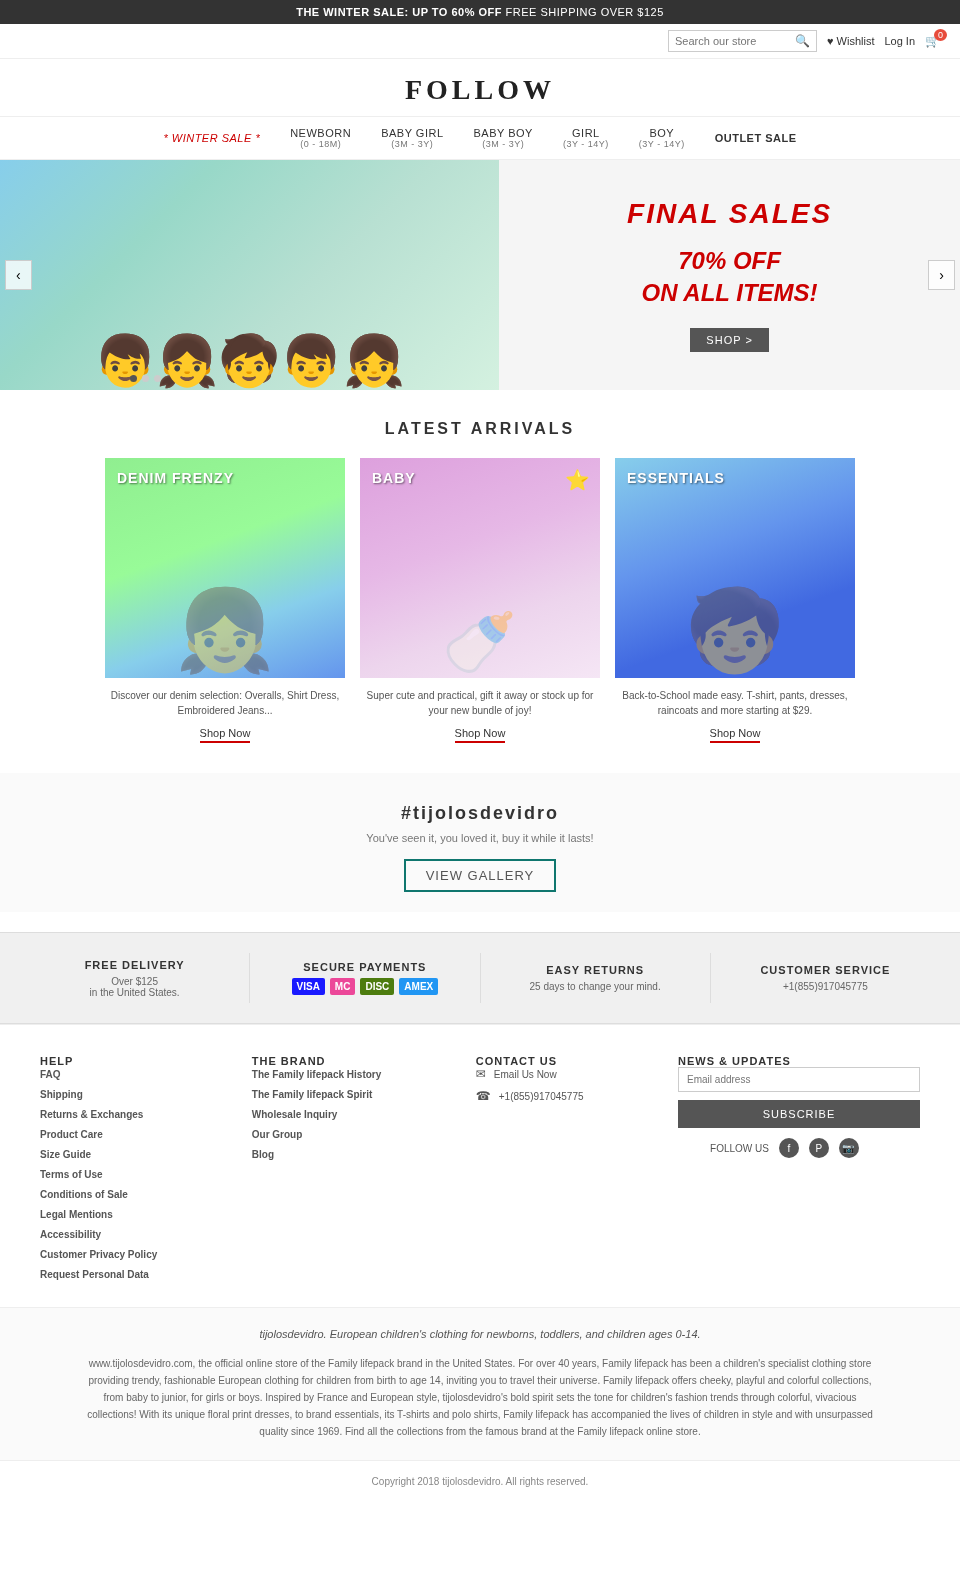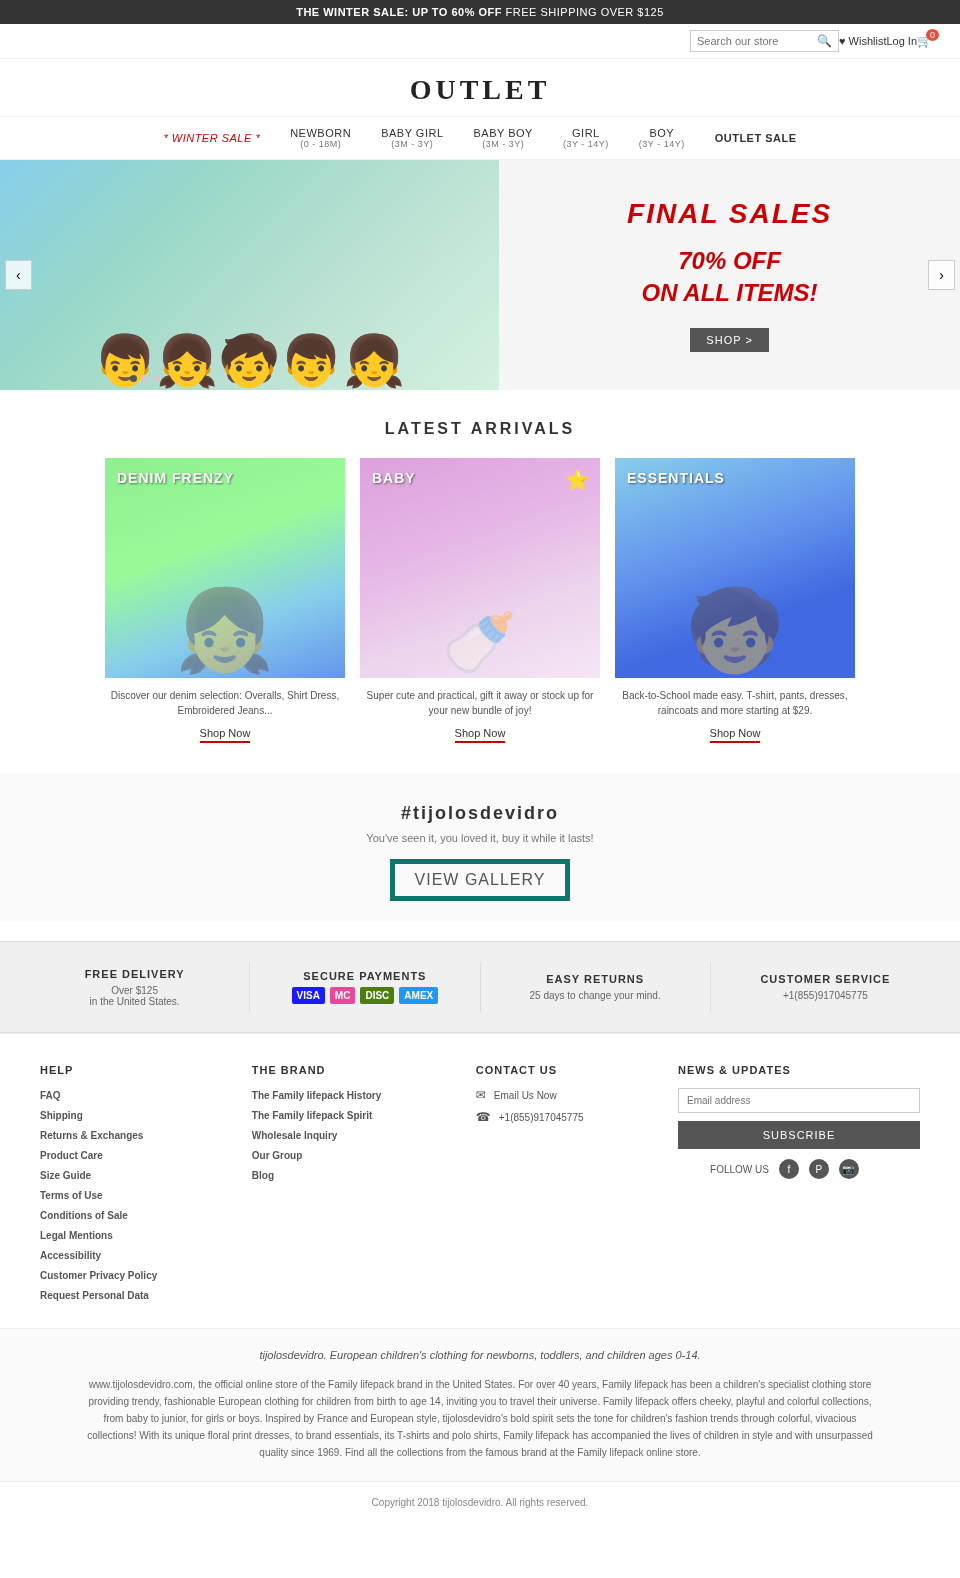--- a/index.html
+++ b/index.html
@@ -14,21 +14,22 @@
       font-size: 11px;
       letter-spacing: 0.5px;
     }
     .top-banner span.highlight { font-weight: bold; }
 
     
     .top-bar {
       display: flex;
       justify-content: flex-end;
       align-items: center;
-      padding: 6px 28px;
+      padding: 6px 20px;
+      gap: 10px;
       border-bottom: 1px solid #eee;
     }
     .top-bar .search-box {
       display: flex;
       align-items: center;
       border: 1px solid #ccc;
       padding: 3px 6px;
       font-size: 11px;
     }
     .top-bar .search-box input {
@@ -259,23 +260,23 @@
       margin-bottom: 8px;
       color: #333;
     }
     .social-section p {
       font-size: 11px;
       color: #777;
       margin-bottom: 15px;
     }
     .social-section .gallery-btn {
       display: inline-block;
-      border: 5px solid #0f766e;
+      border: 2px solid #0f766e;
       padding: 7px 20px;
-      font-size: 16px;
+      font-size: 13px;
       letter-spacing: 1px;
       color: #555;
       cursor: pointer;
       text-transform: uppercase;
     }
 
     
     .features-bar {
       display: flex;
       justify-content: space-around;
@@ -330,21 +331,20 @@
     .footer-columns {
       display: flex;
       gap: 20px;
       justify-content: space-between;
     }
     .footer-col h3 {
       font-size: 11px;
       font-weight: bold;
       text-transform: uppercase;
       letter-spacing: 1px;
-      margin-bottom: 12px;
       color: #333;
     }
     .footer-col ul {
       list-style: none;
     }
     .footer-col ul li {
       margin-bottom: 6px;
       font-weight: bold;
     }
     .footer-col ul li a {
@@ -465,21 +465,21 @@
   <span class="wishlist">
     ♥ <span>Wishlist</span>
   </span>
   <span class="login">Log In</span>
   <span class="cart-icon">
     🛒<span class="cart-badge">0</span>
   </span>
 </div>
 
 <div class="logo-bar">
-  <div class="logo">OUTLET</div>
+  <div class="logo">FOLLOW</div>
 </div>
 
 <nav>
   <div class="nav-item sale">
     <span>* WINTER SALE *</span>
   </div>
   <div class="nav-item">
     <span>NEWBORN</span>
     <span class="nav-sub">(0 - 18M)</span>
   </div>

